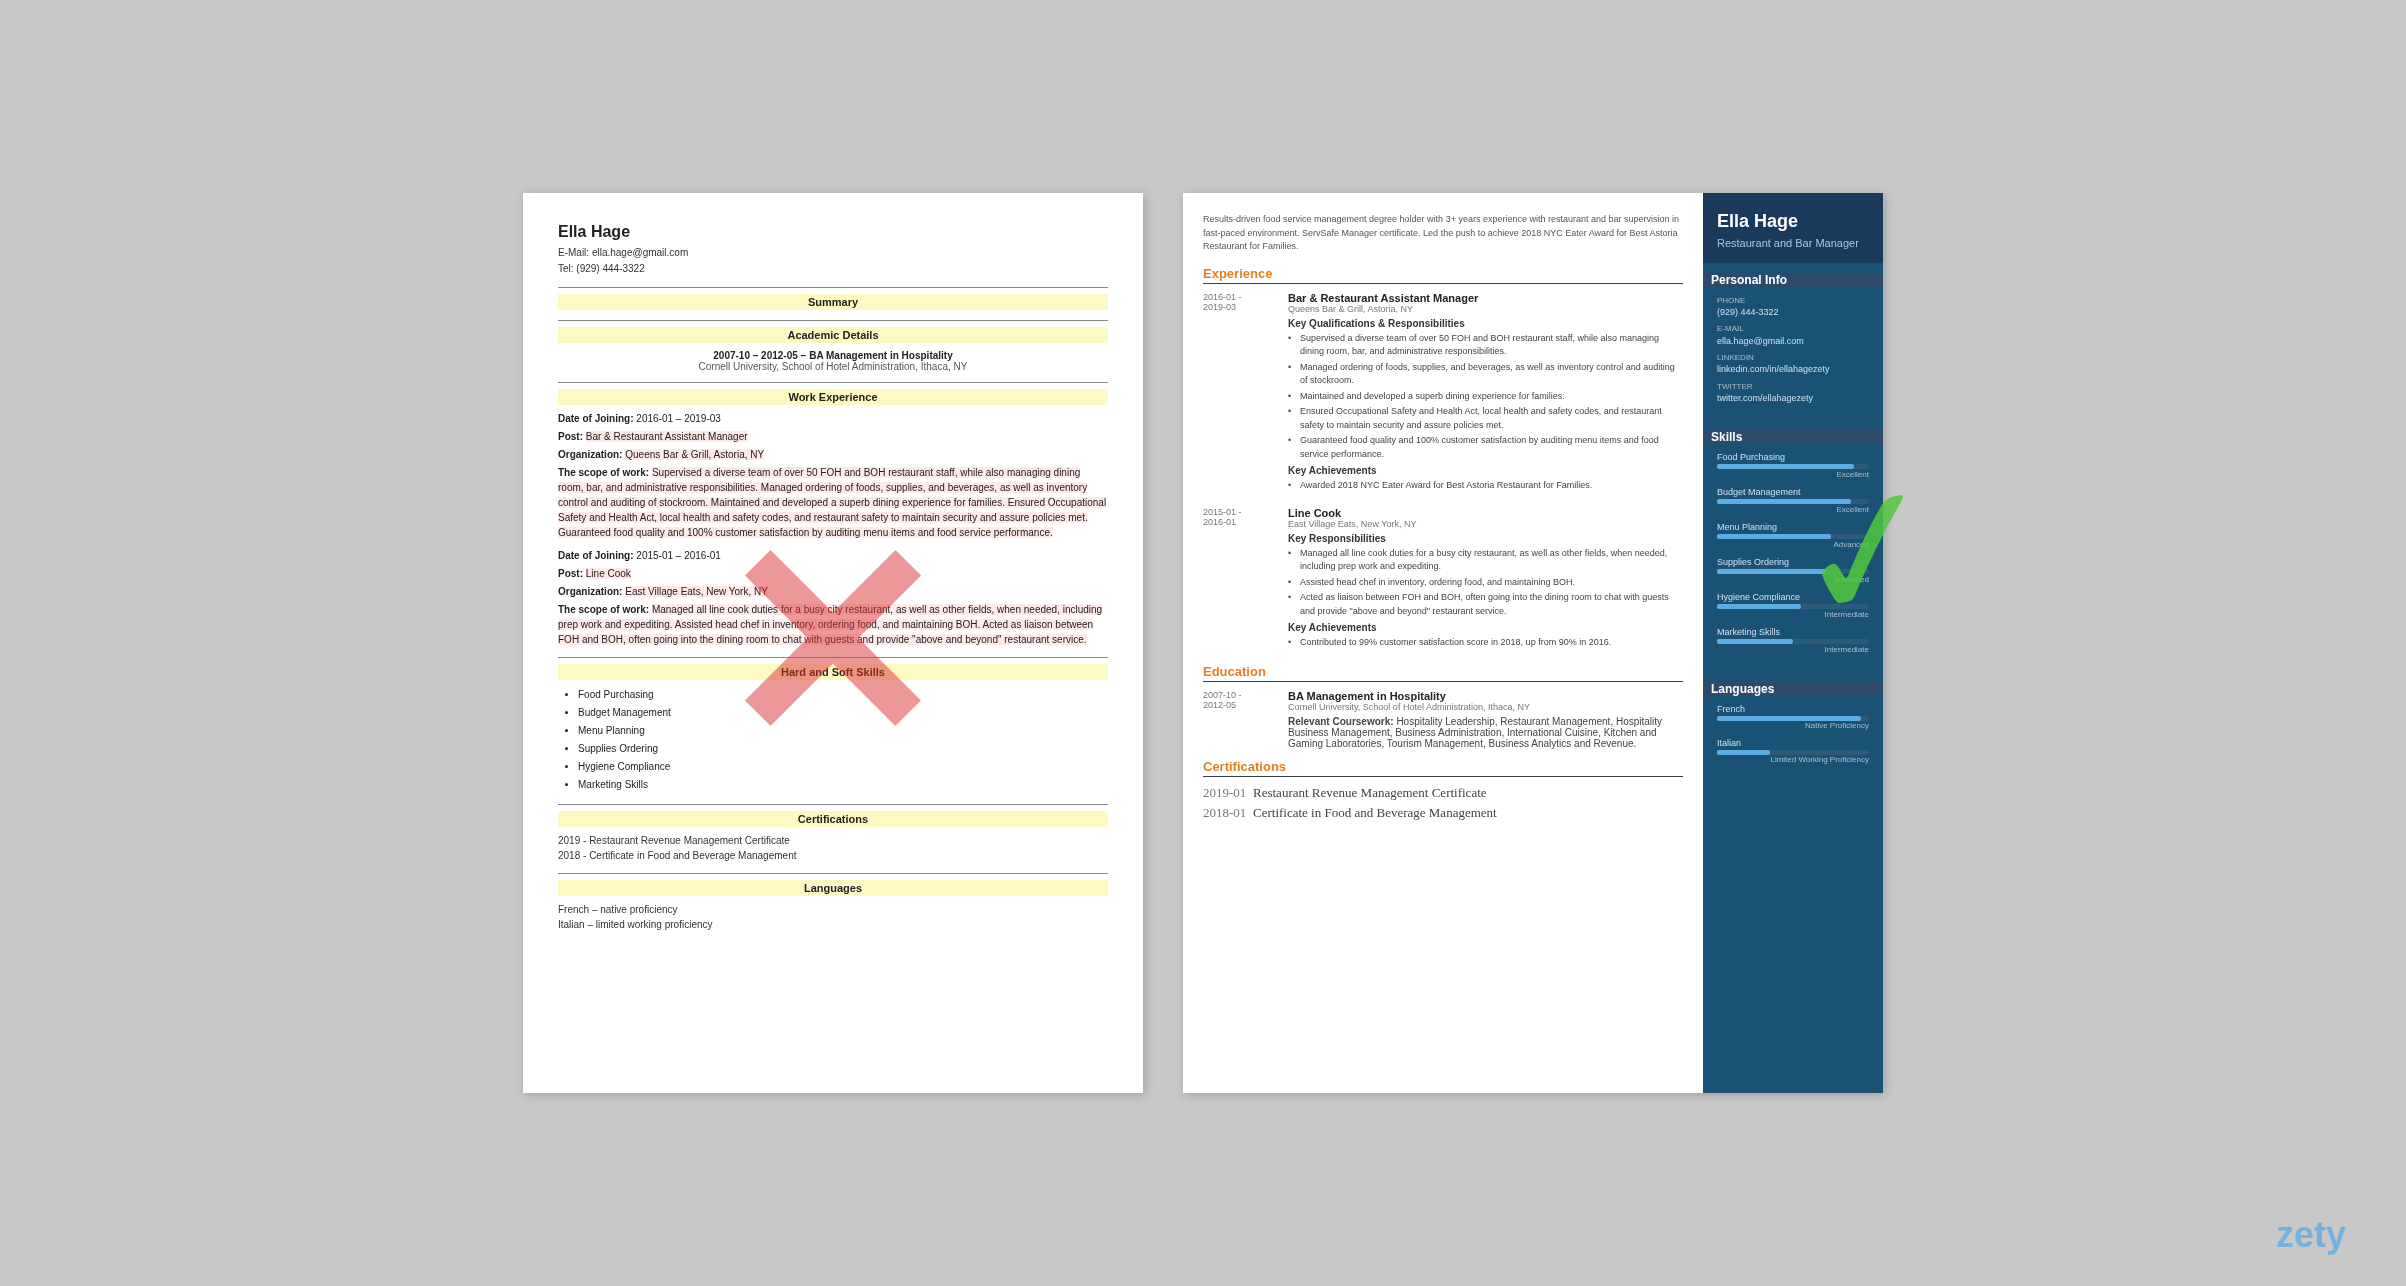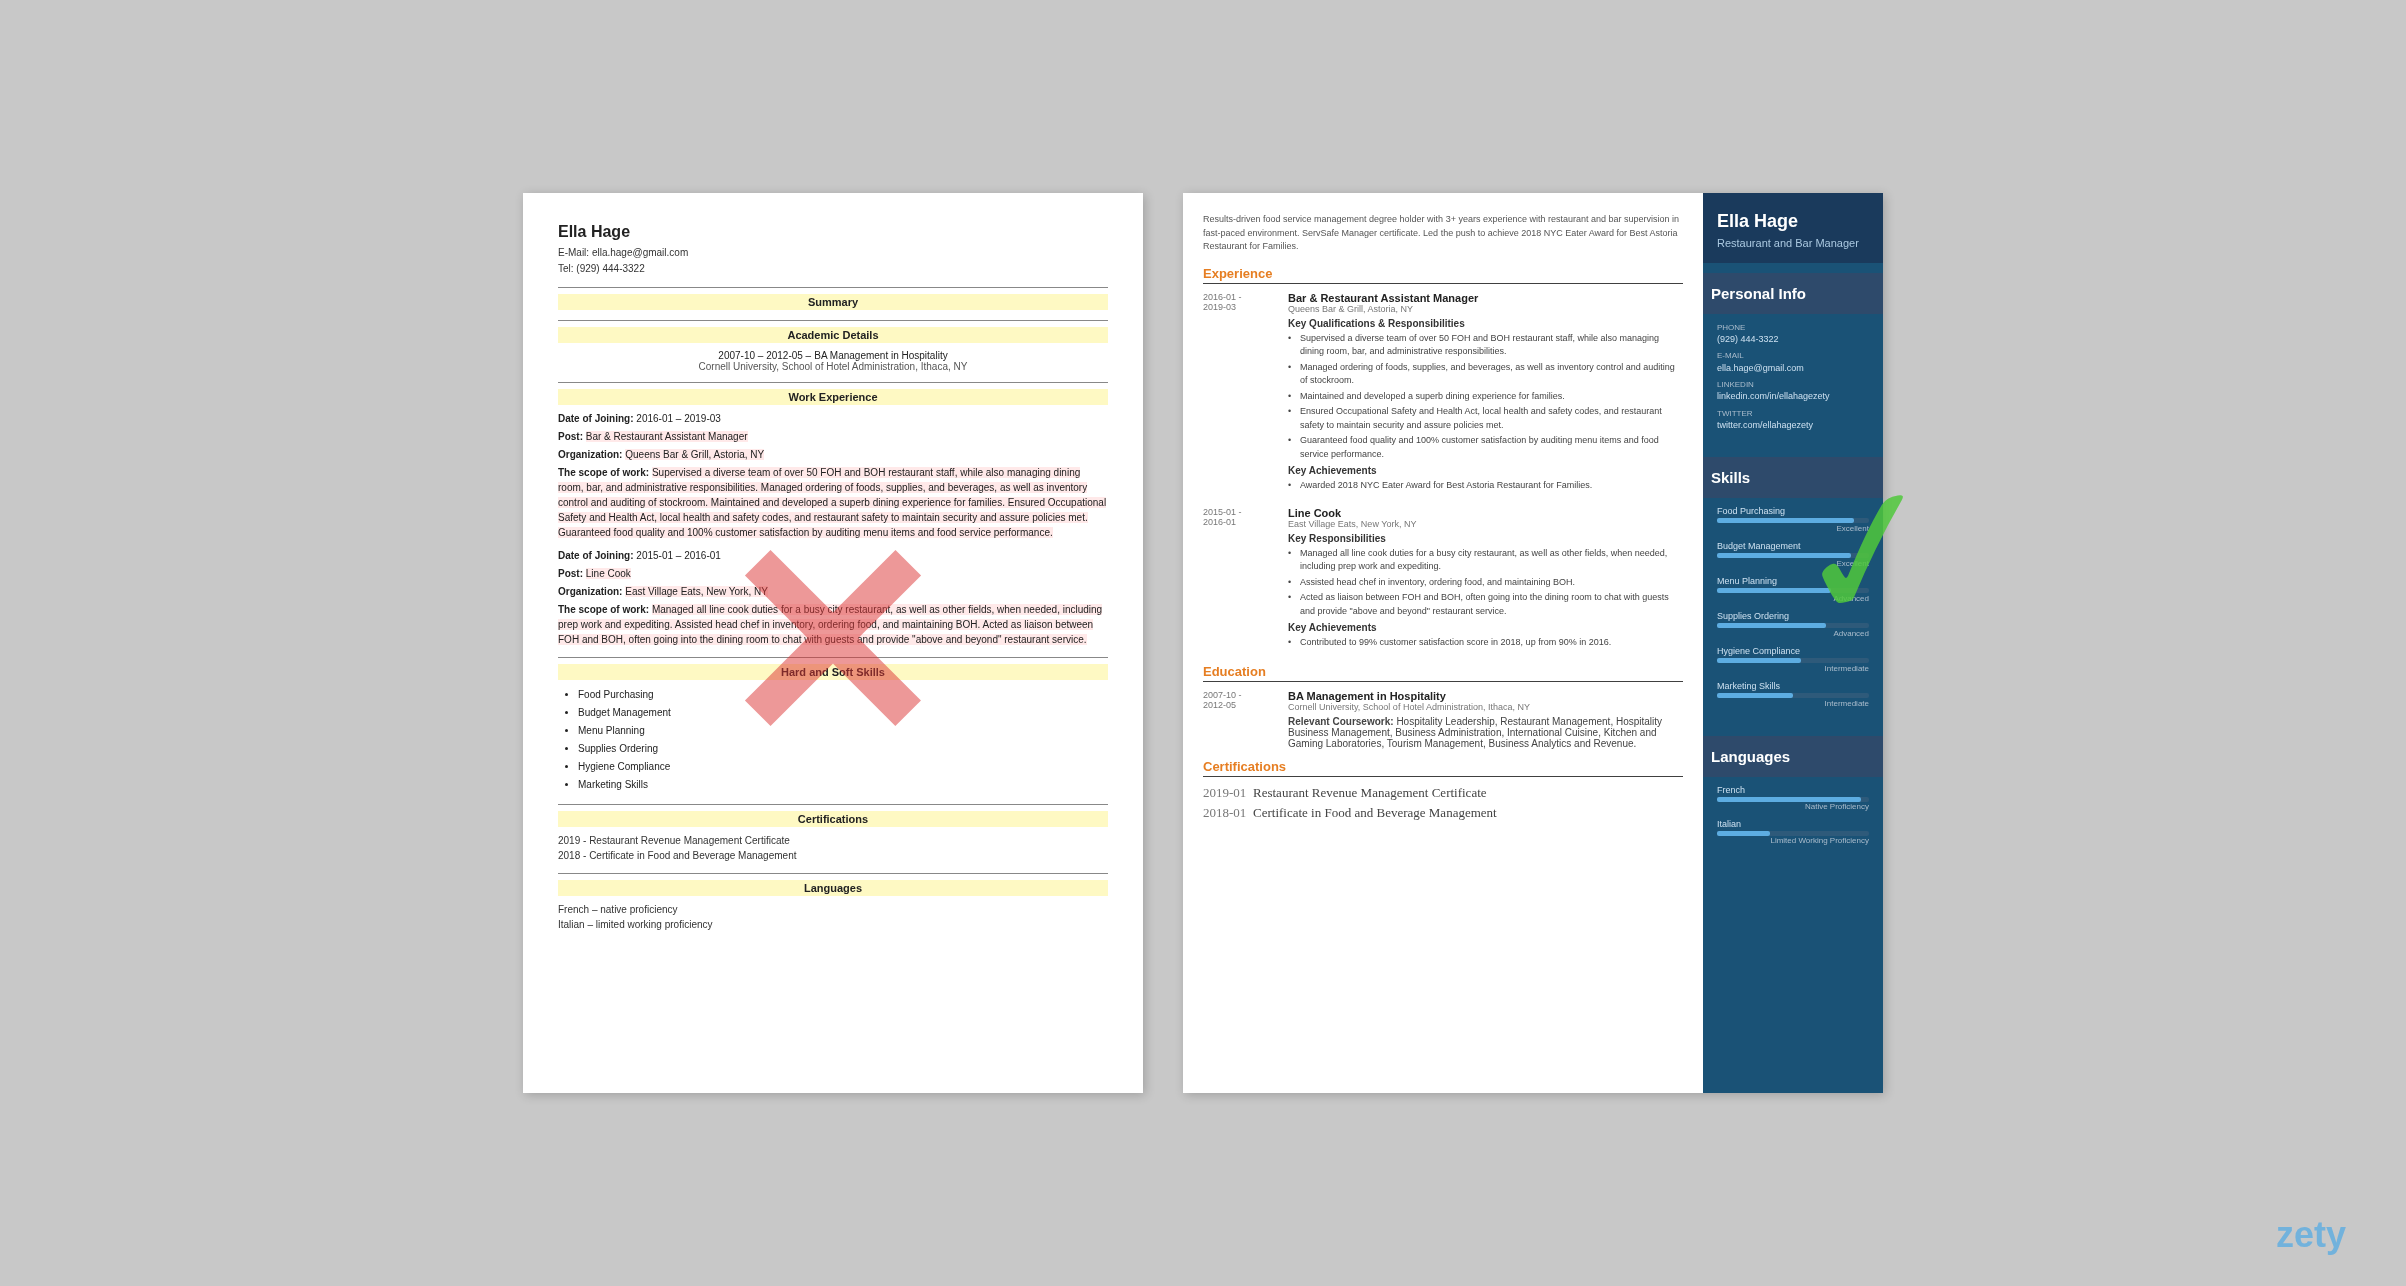--- a/index.html
+++ b/index.html
@@ -85,21 +85,21 @@
     .resume-plain .highlight {
       background: rgba(255,200,200,0.4);
     }
     .resume-plain ul {
       padding-left: 20px;
       font-size: 10px;
       line-height: 1.8;
     }
     .resume-plain .education-line {
       font-size: 10px;
-      font-weight: normal;
+      font-weight: bold;
       color: #222;
     }
     .resume-plain .education-sub {
       font-size: 10px;
       color: #555;
       text-align: center;
     }
 
     
     .resume-modern {
@@ -153,25 +153,25 @@
       font-size: 11px;
       color: #aac8e0;
       margin-top: 4px;
     }
 
     .resume-modern .sidebar-section {
       padding: 10px 14px;
     }
 
     .resume-modern .sidebar-section-title {
-      font-size: 15px;
+      font-size: 12px;
       font-weight: bold;
       color: white;
       background: #2e4a6b;
-      padding: 12px 8px;
+      padding: 0 8px;
       margin: 0 -14px 8px -14px;
     }
 
     .resume-modern .contact-item {
       font-size: 9px;
       color: #cce0f0;
       margin-bottom: 5px;
       line-height: 1.4;
     }
 

